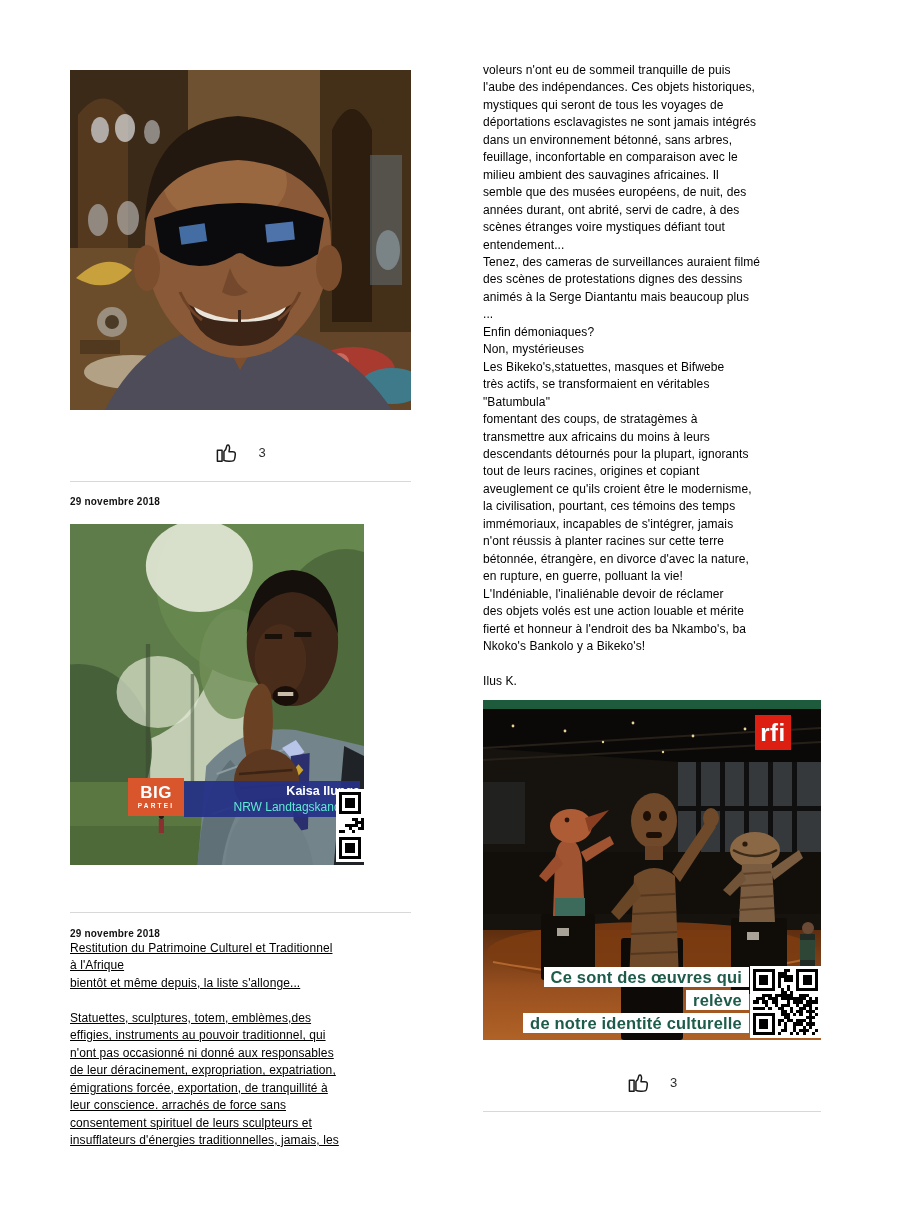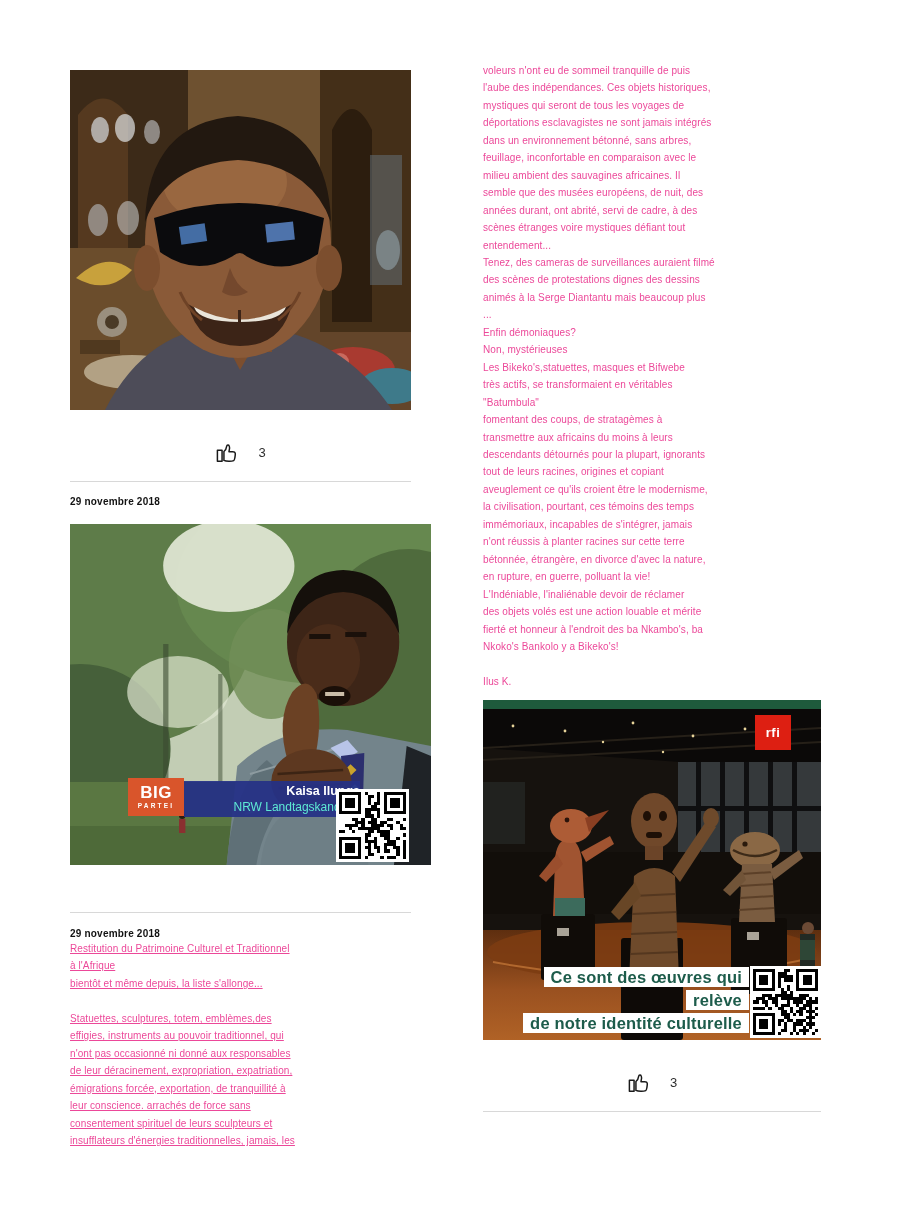--- a/index.html
+++ b/index.html
@@ -5,21 +5,21 @@
   * { margin:0; padding:0; box-sizing:border-box; }
   html,body { background:#ffffff; }
   body {
     width:898px; height:1228px; position:relative; overflow:hidden;
     font-family:"Liberation Sans", sans-serif; color:#3e3e3e;
   }
   .abs { position:absolute; }
 
   
   .body-text {
-    font-size:10px; line-height:17.45px; color:#ec4899;
+    font-size:12px; line-height:17.45px; color:#000000;
     white-space:pre-line; letter-spacing:.1px;
   }
   .date-heading {
     font-size:10px; font-weight:bold; color:#121212; letter-spacing:.2px;
   }
   .divider { height:1px; background:#d8d8d8; }
 
   
   .like-row { display:flex; align-items:center; justify-content:center; gap:13px; }
   .like-count { font-size:13px; color:#2e2e2e; }
@@ -48,21 +48,21 @@
 
   
   .p3-label {
     position:absolute; left:25px; top:20px; background:#abd9d3; color:#185a4b;
     font-size:13px; font-weight:bold; line-height:15.5px; padding:2px 8px 3px 8px;
     white-space:pre-line; letter-spacing:.2px;
   }
   .p3-rfi {
     position:absolute; left:272px; top:15px; width:36px; height:35px;
     background:#dd1f12; color:#fff; display:flex; align-items:center; justify-content:center;
-    font-size:13px; font-weight:800; letter-spacing:.5px;
+    font-size:24px; font-weight:800; letter-spacing:.5px;
   }
   .p3-caption-wrap { position:absolute; right:72px; top:266px; width:240px; text-align:right; }
   .p3-caption {
     display:inline; background:#ffffff; color:#1d5c4b;
     font-size:16.5px; font-weight:bold; line-height:23px; white-space:pre-line;
     padding:1px 7px; box-decoration-break:clone; -webkit-box-decoration-break:clone;
     letter-spacing:.2px;
   }
   .p3-qr { left:267px; top:266px; width:71px; height:72px; }
 
@@ -137,21 +137,21 @@
       </g>
     </svg>
   </button>
   <span class="like-count">3</span>
 </div>
 
 <div class="abs divider" style="left:70px; top:481px; width:341px;"></div>
 
 <div class="abs date-heading" style="left:70px; top:496px;">29 novembre 2018</div>
 
-<div class="abs photo" style="left:70px; top:524px; width:361px; height:341px;">
+<div class="abs photo" style="left:70px; top:524px; width:294px; height:341px;">
   <svg viewBox="0 0 341 341" preserveAspectRatio="none">
     <rect width="341" height="341" fill="#c2cdb4"></rect>
     <ellipse cx="60" cy="95" rx="115" ry="125" fill="#5e7c49"></ellipse>
     <ellipse cx="235" cy="60" rx="135" ry="100" fill="#66884f"></ellipse>
     <ellipse cx="320" cy="150" rx="95" ry="125" fill="#4f6b3d"></ellipse>
     <ellipse cx="10" cy="225" rx="85" ry="85" fill="#46603a"></ellipse>
     <ellipse cx="150" cy="42" rx="62" ry="46" fill="#e4ead8" opacity="0.9"></ellipse>
     <ellipse cx="102" cy="168" rx="48" ry="36" fill="#dfe7d2" opacity="0.7"></ellipse>
     <ellipse cx="190" cy="140" rx="40" ry="55" fill="#728f57" opacity="0.8"></ellipse>
     <rect x="88" y="120" width="5" height="150" fill="#3a4a30" opacity="0.6"></rect>

